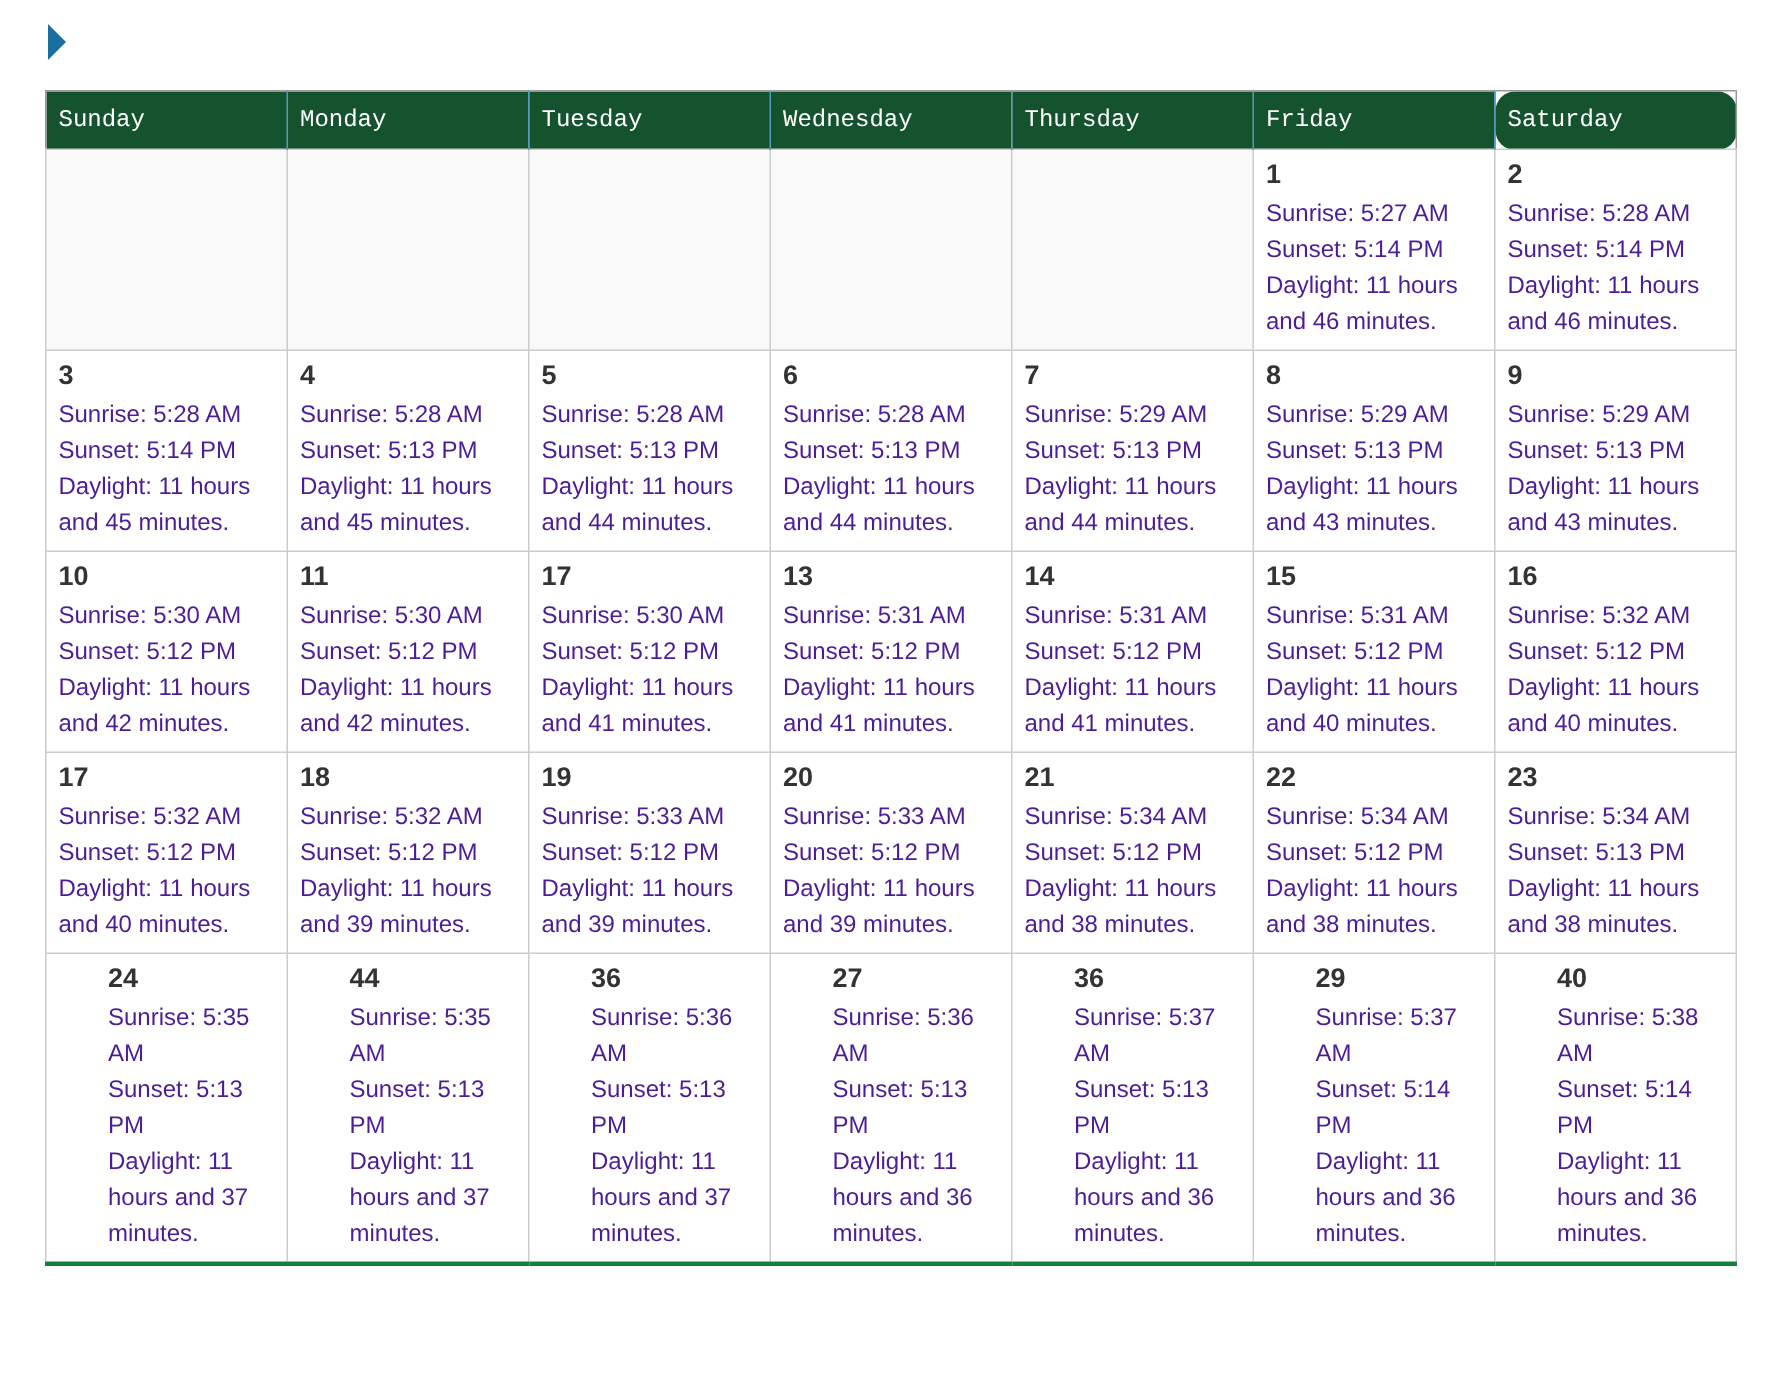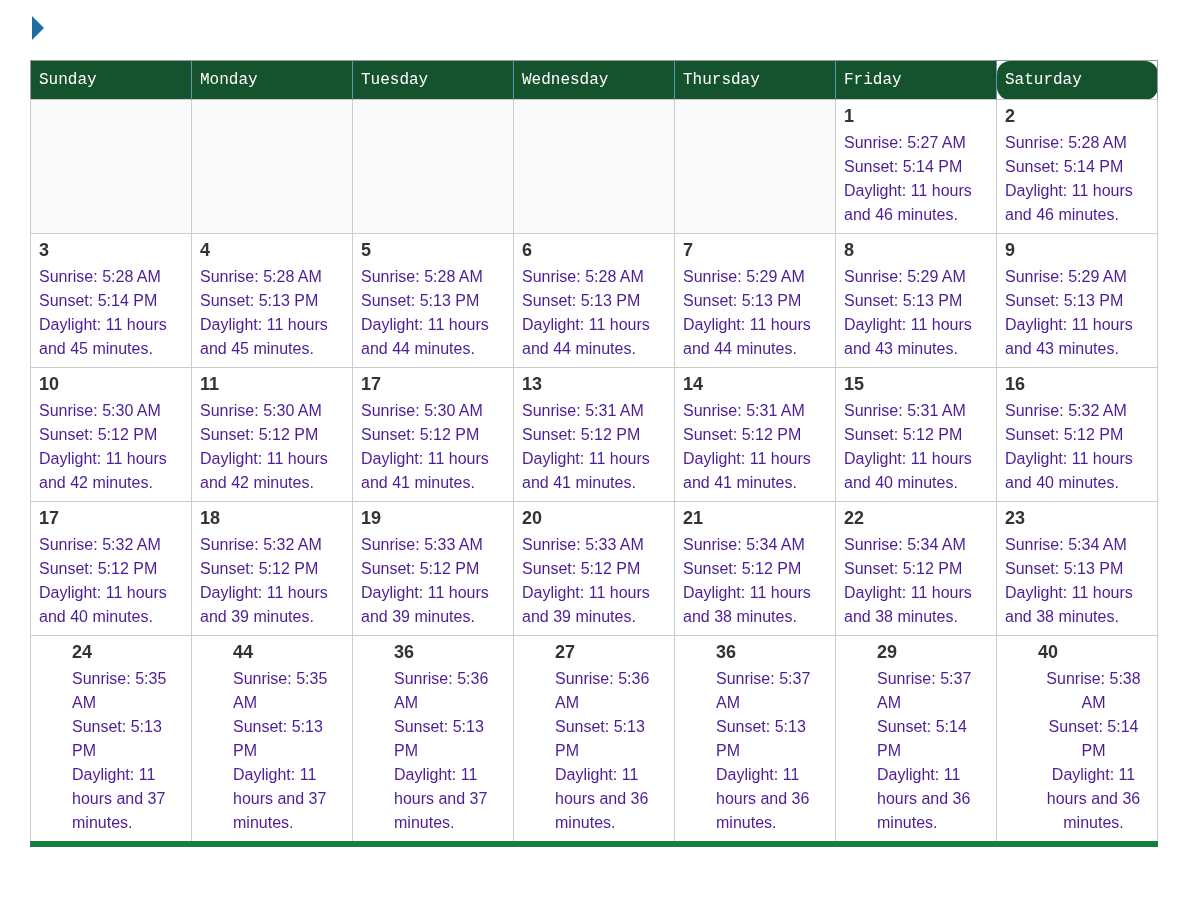--- a/index.html
+++ b/index.html
@@ -92,21 +92,21 @@
     }
     .day-info {
       font-size: 16px;
       color: #4c1d95;
       line-height: 1.5;
     }
     .empty-cell {
       background: #f9f9f9;
     }
     tr:last-child td {
-      border-bottom: 6px solid #15803d;
+      border-bottom: 3px solid #15803d;
       padding-left: 41px;
     }
   </style>
 </head>
 <body>
 
 <div class="header">
   <div class="logo">
     <div class="logo-top">
       <span class="logo-general"></span>
@@ -319,19 +319,19 @@
 Daylight: 11 hours and 36 minutes.</div>
         </td>
         <td>
           <span class="day-number">29</span>
           <div class="day-info" style="white-space: pre-line;">Sunrise: 5:37 AM
 Sunset: 5:14 PM
 Daylight: 11 hours and 36 minutes.</div>
         </td>
         <td>
           <span class="day-number">40</span>
-          <div class="day-info" style="white-space: pre-line; text-align: center;">Sunrise: 5:38 AM
+          <div class="day-info" style="white-space: pre-line;">Sunrise: 5:38 AM
 Sunset: 5:14 PM
 Daylight: 11 hours and 36 minutes.</div>
         </td>
       </tr>
     </tbody>
 </table>
 
 </body></html>

